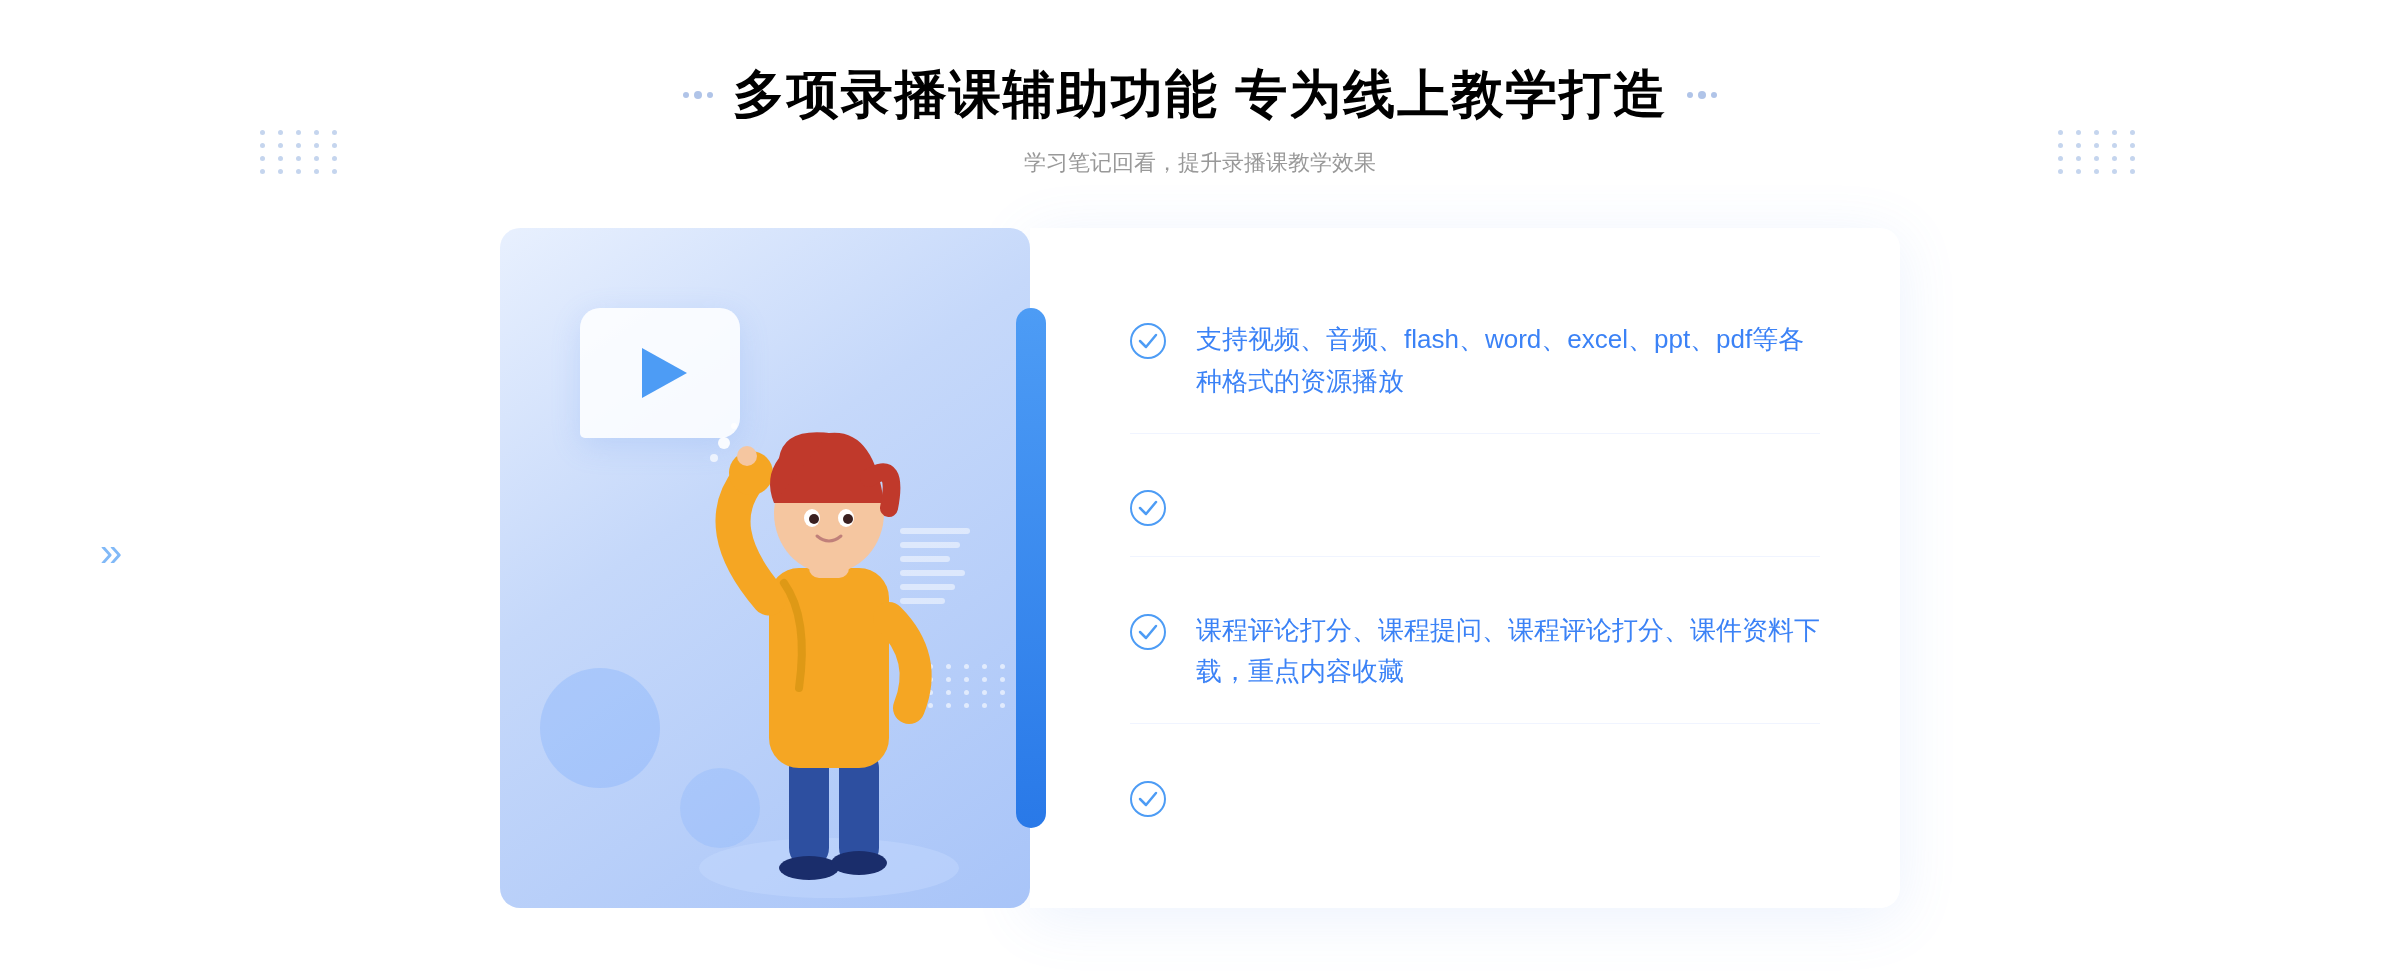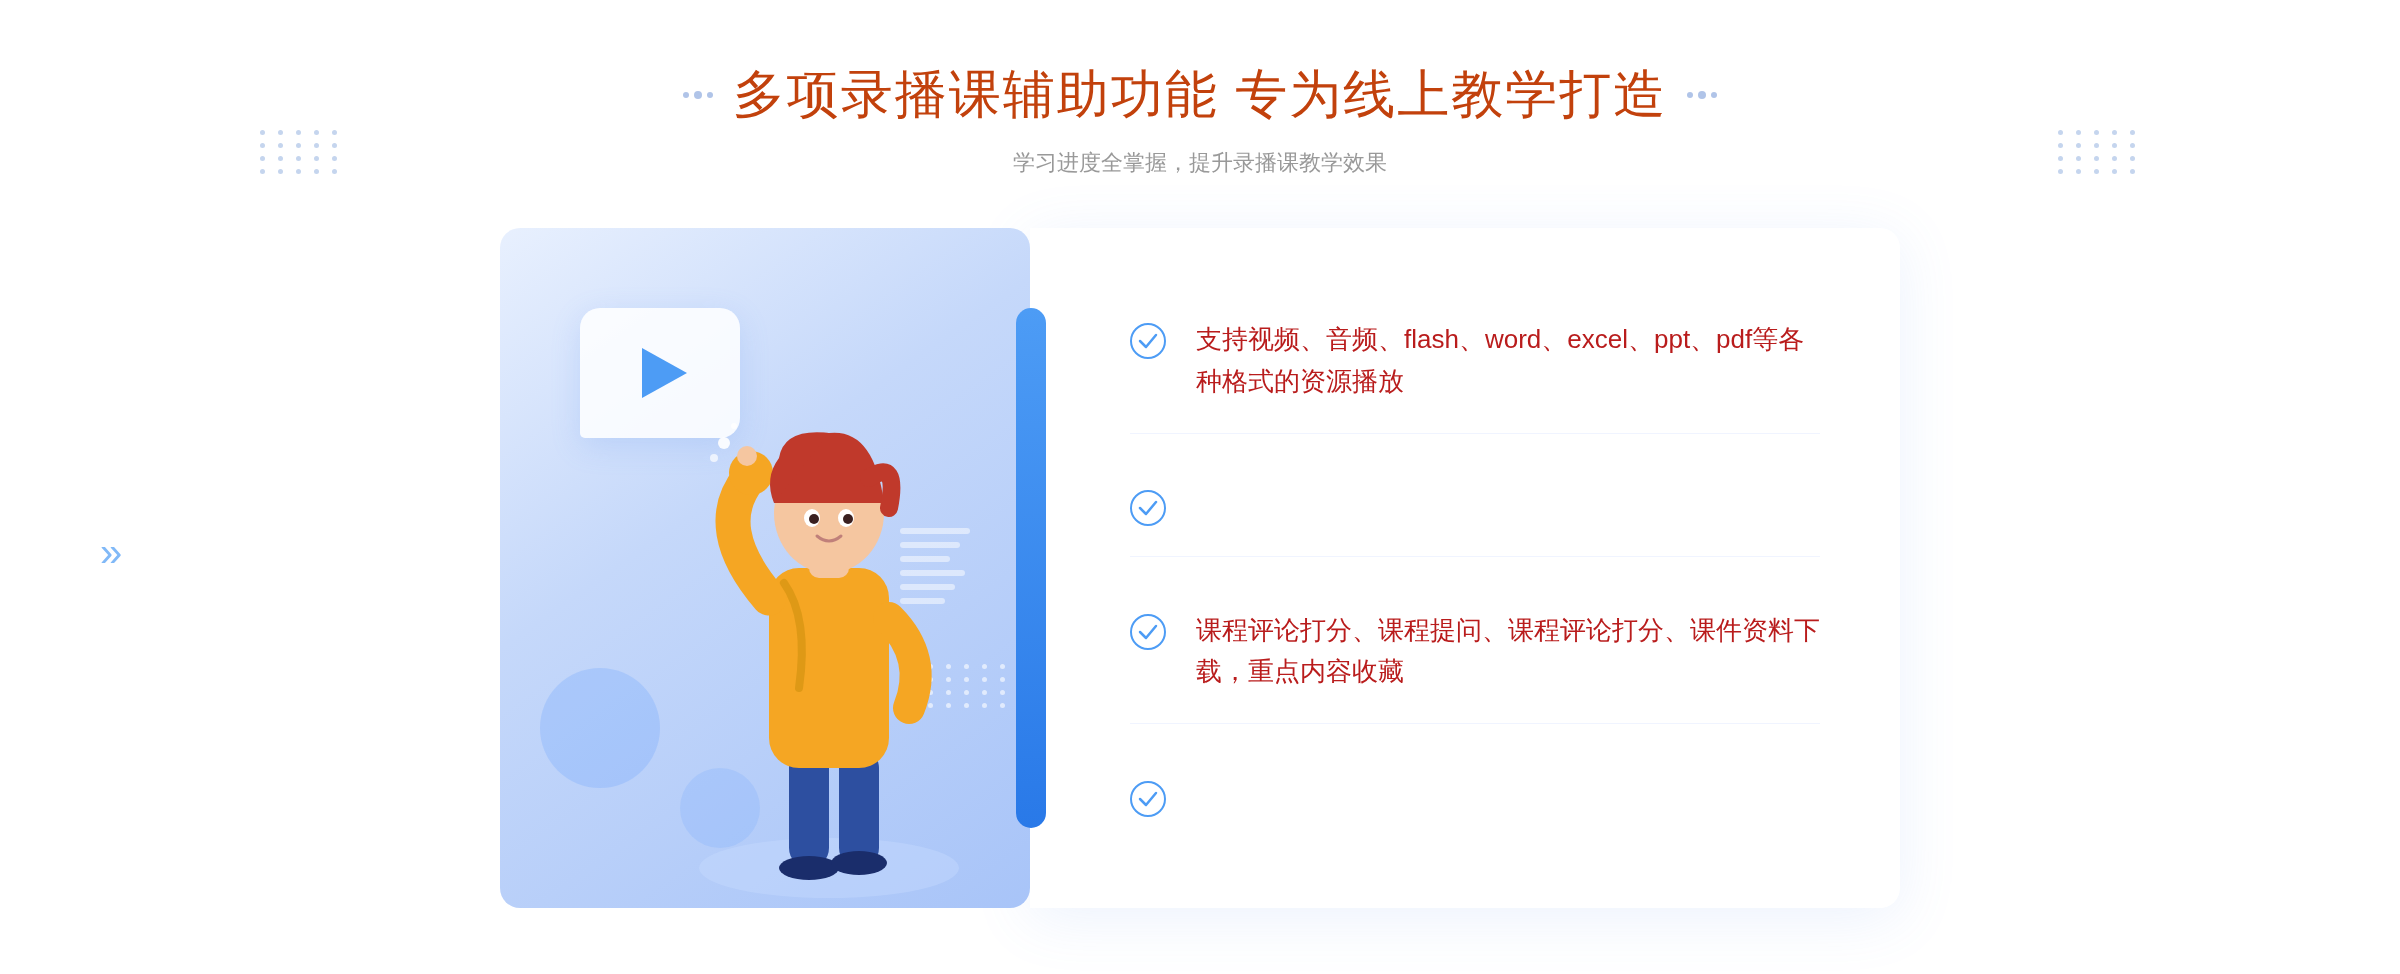--- a/index.html
+++ b/index.html
@@ -59,22 +59,22 @@
       background: #b0c4e8;
       display: block;
     }
     .decorator-dots span:nth-child(2) {
       width: 8px;
       height: 8px;
     }
 
     .main-title {
       font-size: 52px;
-      font-weight: 400;
-      color: #c2410c;
+      font-weight: 700;
+      color: #000000;
       letter-spacing: 2px;
     }
 
     .sub-title {
       font-size: 22px;
       color: #999;
       margin-top: 18px;
       font-weight: 400;
     }
 
@@ -238,21 +238,21 @@
       margin-top: 4px;
     }
 
     .check-icon svg {
       width: 36px;
       height: 36px;
     }
 
     .feature-text {
       font-size: 26px;
-      color: #b91c1c;
+      color: #3b82f6;
       line-height: 1.6;
       font-weight: 400;
     }
 
     
     .dot-grid-tl, .dot-grid-tr {
       position: absolute;
       top: 130px;
     }
     .dot-grid-tl { left: 260px; }
@@ -336,21 +336,21 @@
           <span></span>
           <span></span>
       </div>
       <h1 class="main-title">多项录播课辅助功能 专为线上教学打造</h1>
       <div class="decorator-dots">
         <span></span>
           <span></span>
           <span></span>
       </div>
     </div>
-    <p class="sub-title">学习进度全掌握，提升录播课教学效果</p>
+    <p class="sub-title">学习笔记回看，提升录播课教学效果</p>
   </div>
 
   <div class="content-section">
 
     <div class="illustration-wrapper">
 
       <div class="play-bubble">
         <div class="play-icon"></div>
       </div>
 

